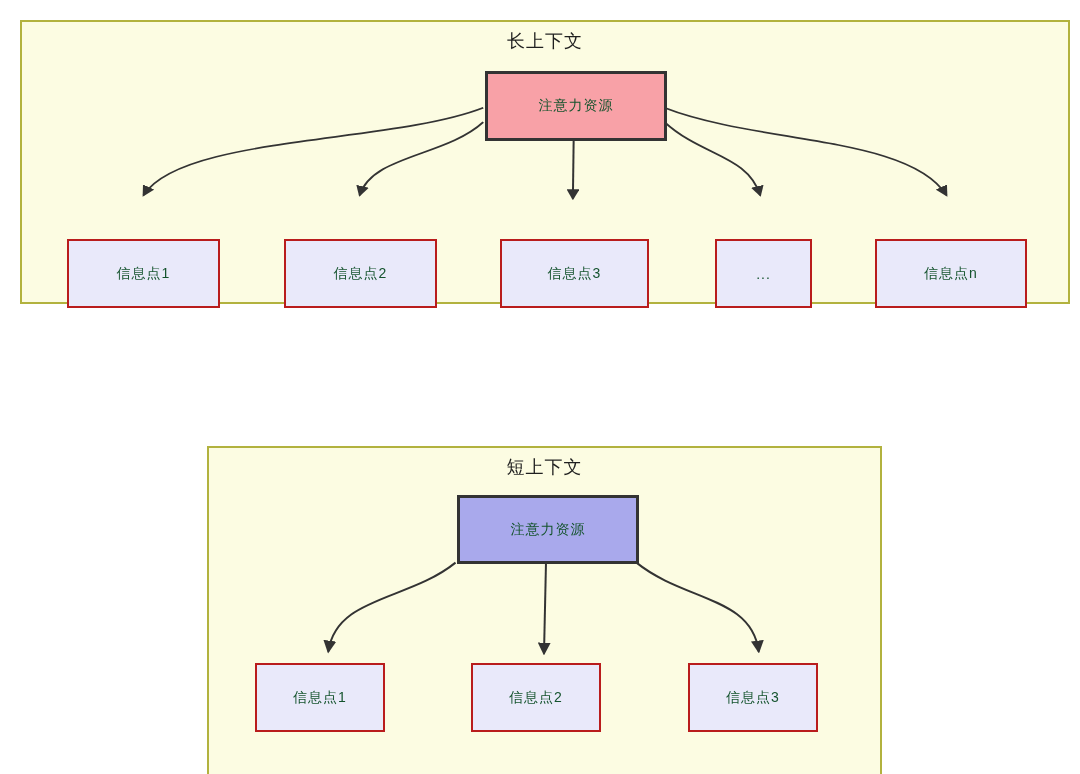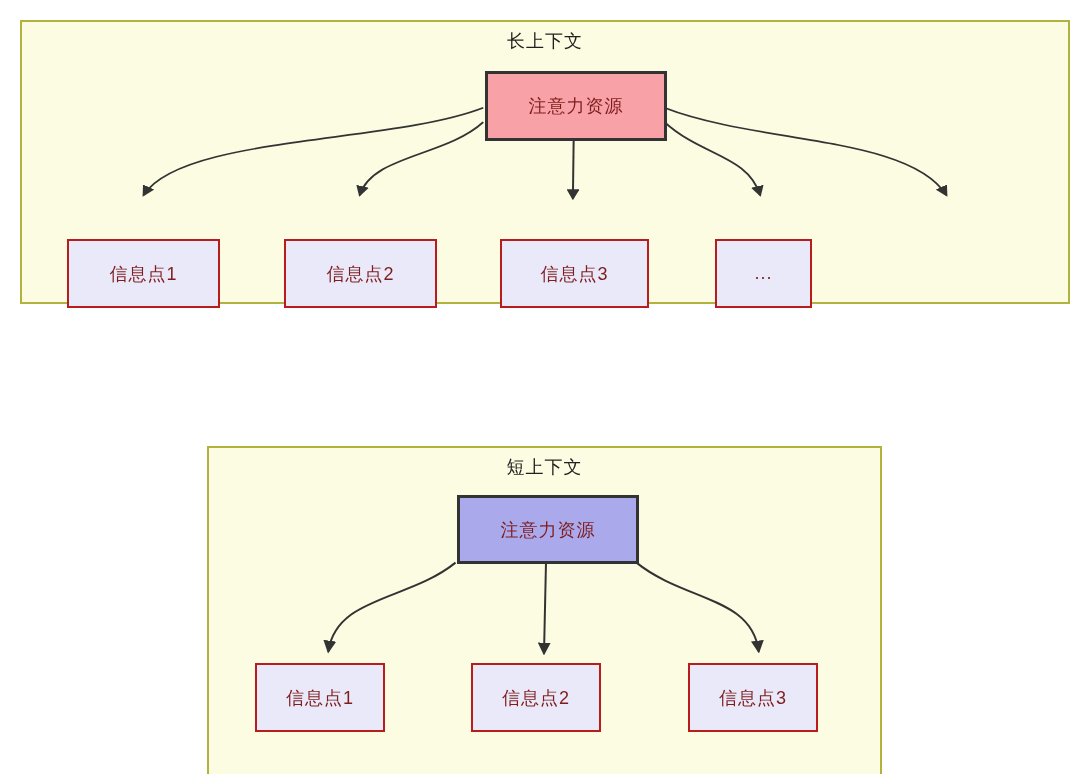--- a/index.html
+++ b/index.html
@@ -33,22 +33,22 @@
   .arrows path {
     stroke: #333333;
     stroke-width: 2;
     fill: none;
   }
   .node {
     position: absolute;
     display: flex;
     align-items: center;
     justify-content: center;
-    font-size: 18px;
-    color: #7f1d1d;
+    font-size: 14px;
+    color: #14532d;
     letter-spacing: 1px;
     text-align: center;
   }
   .root-node {
     border: 3px solid #333333;
   }
   .root-node.long { background: #f8a1a7; }
   .root-node.short { background: #a9a9ec; }
   .info-node {
     background: #e9e9fa;
@@ -78,20 +78,21 @@
   <div class="node root-node long" style="left:463px; top:49px; width:182px; height:70px;">注意力资源</div>
 
   <div class="node info-node" style="left:45px; top:217px; width:153px; height:69px;">信息点1</div>
 
   <div class="node info-node" style="left:262px; top:217px; width:153px; height:69px;">信息点2</div>
 
   <div class="node info-node" style="left:478px; top:217px; width:149px; height:69px;">信息点3</div>
 
   <div class="node info-node" style="left:693px; top:217px; width:97px; height:69px;">...</div>
 
+  <div class="node info-node" style="left:853px; top:217px; width:152px; height:69px;">信息点n</div>
 </div>
 
 <div class="panel" style="left:207px; top:446px; width:675px; height:334px;">
 
   <div class="panel-title">短上下文</div>
 
   <svg class="arrows" viewBox="0 0 675 334" preserveAspectRatio="none">
     <defs>
       <marker id="arrowB" viewBox="0 0 10 10" refX="8.5" refY="5" markerWidth="6.5" markerHeight="6.5" orient="auto">
         <path d="M0,0 L10,5 L0,10 z" style="fill:#333333; stroke:none;"></path>

